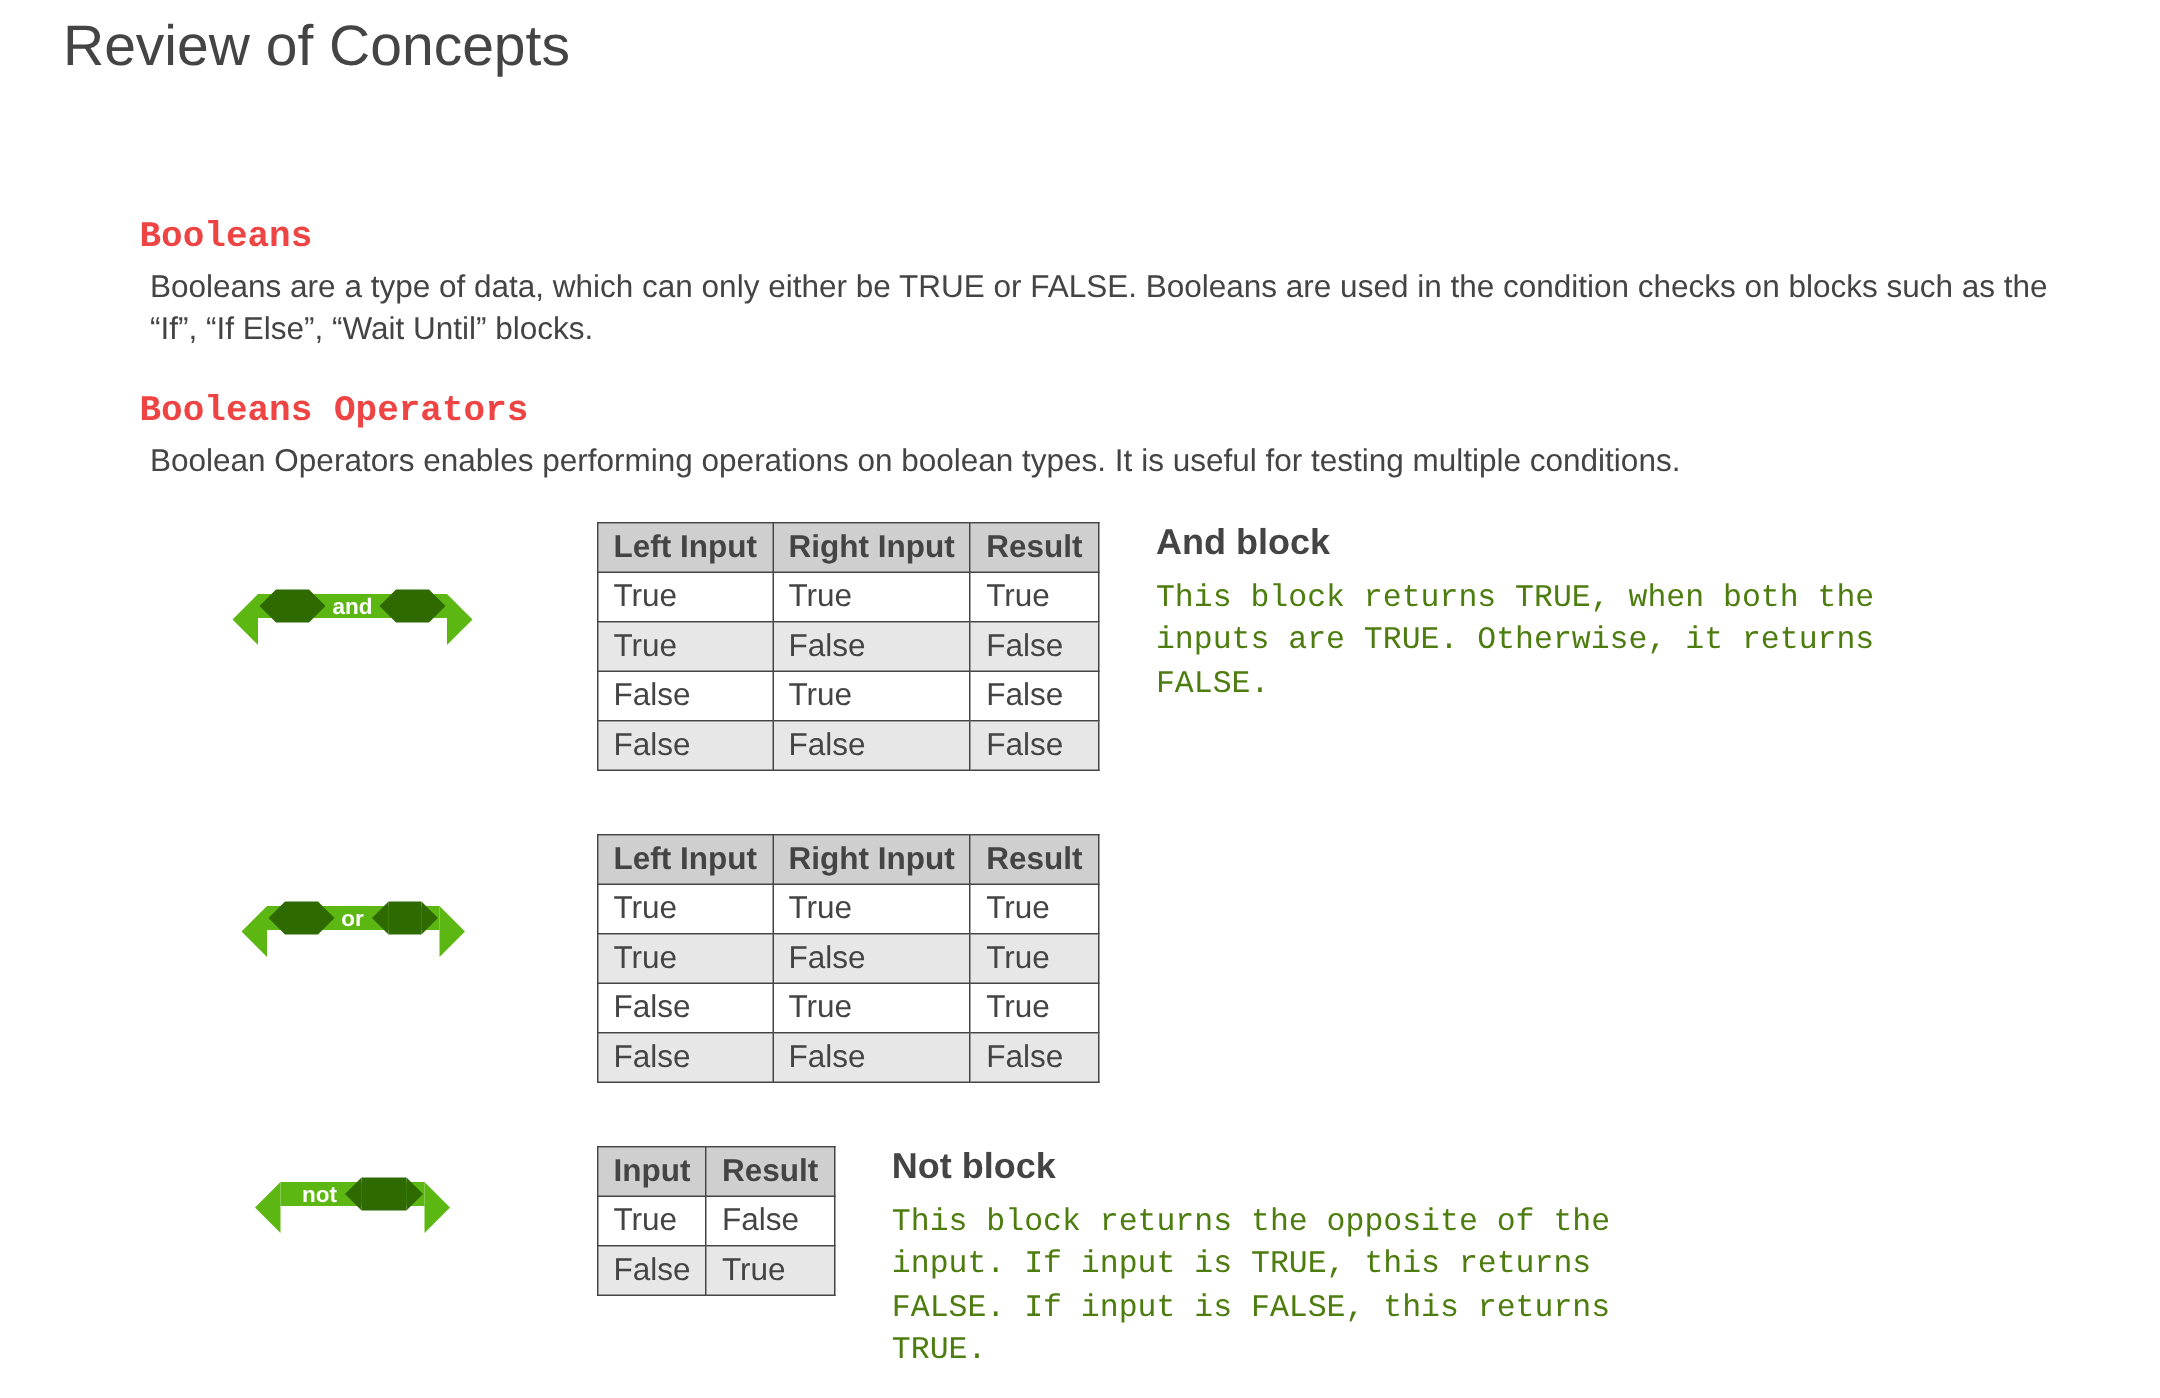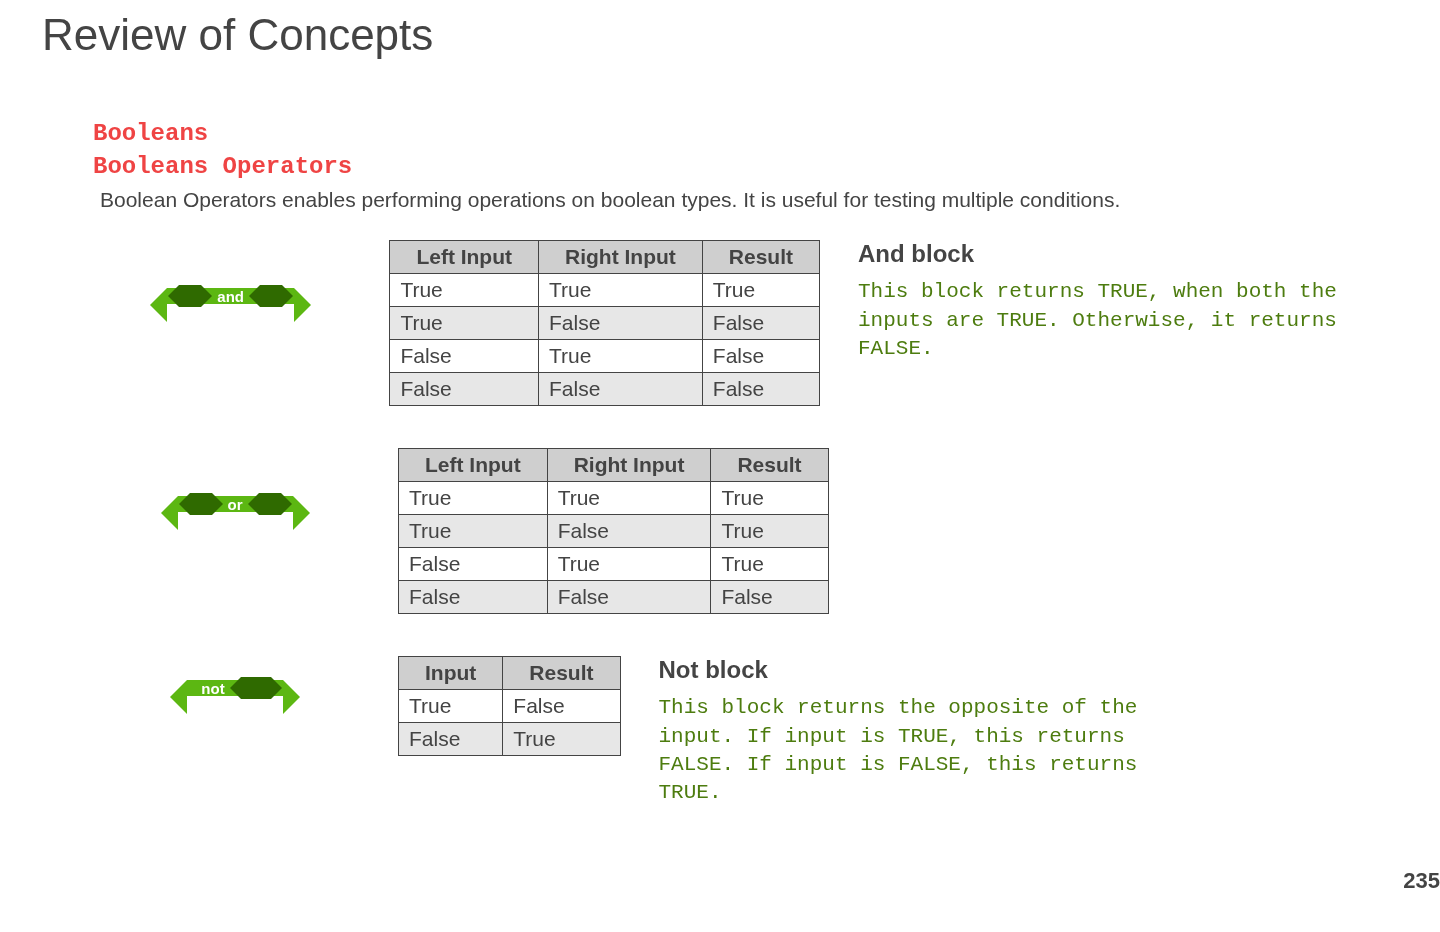--- a/index.html
+++ b/index.html
@@ -10,23 +10,23 @@
     color: #444;
     width: 1440px;
   }
   .page {
     position: relative;
     padding: 0 42px 50px 42px;
     box-sizing: border-box;
   }
   .title {
     font-family: Arial, Helvetica, sans-serif;
-    font-size: 44px;
+    font-size: 38px;
     font-weight: 400;
-    margin: 10px 0 60px 0;
+    margin: 10px 0 92px 0;
     color: #444;
   }
   .section-heading {
     font-family: Liberation Mono, monospace;
     font-size: 24px;
     font-weight: 700;
     margin: 0 0 6px 51px;
     color: #ef4444;
   }
   .section-body {
@@ -73,21 +73,21 @@
   }
   table.truth {
     border-collapse: collapse;
     font-family: Arial, Helvetica, sans-serif;
     font-size: 21px;
     color: #444;
   }
   table.truth th {
     background: #cfcfcf;
     border: 1.5px solid #444;
-    padding: 4px 26px;
+    padding: 4px 10px;
     text-align: left;
     font-weight: 700;
     margin-top: 40px;
   }
   table.truth td {
     border: 1.5px solid #444;
     padding: 4px 10px;
     text-align: left;
     background: #ffffff;
   }
@@ -174,20 +174,21 @@
   }
 </style>
 </head>
 <body>
 
 <div class="page">
 
   <h1 class="title">Review of Concepts</h1>
 
   <h2 class="section-heading">Booleans</h2>
+  <p class="section-body">Booleans are a type of data, which can only either be TRUE or FALSE. Booleans are used in the condition checks on blocks such as the “If”, “If Else”, “Wait Until” blocks.</p>
 
   <h2 class="section-heading">Booleans Operators</h2>
   <p class="section-body">Boolean Operators enables performing operations on boolean types. It is useful for testing multiple conditions.</p>
 
   <div class="op-row">
     <div class="block-col">
       <span class="bool-wrap">
         <span class="bool-block outer">
           <span class="bool-slot"></span>
           <span class="bool-label">and</span>

